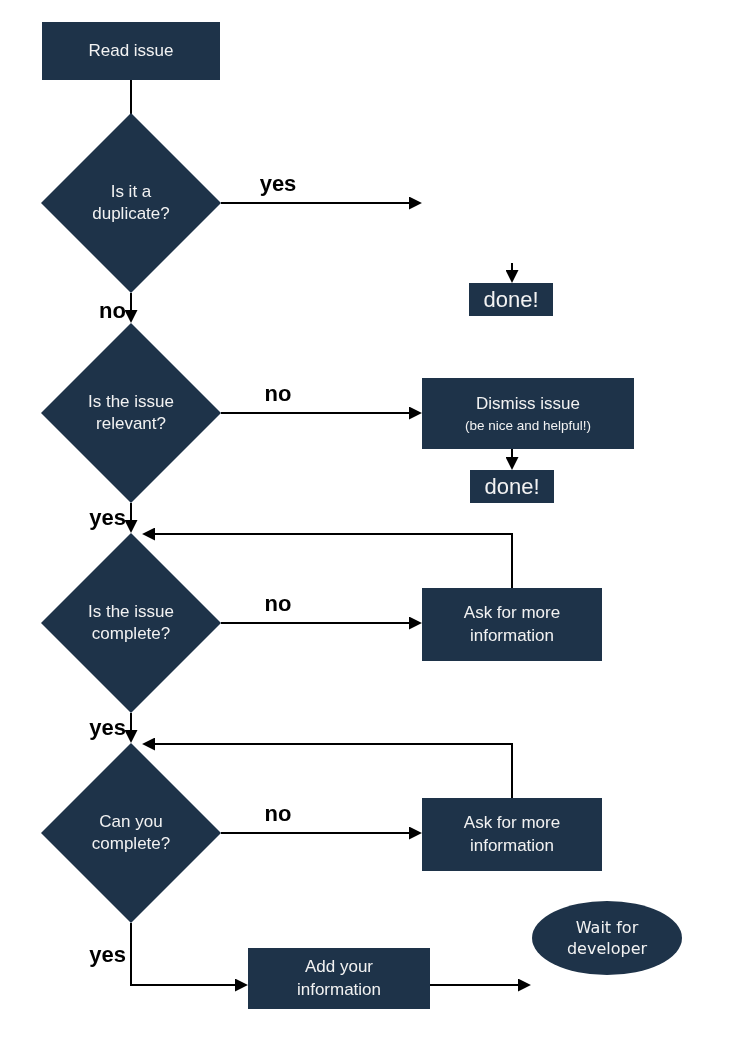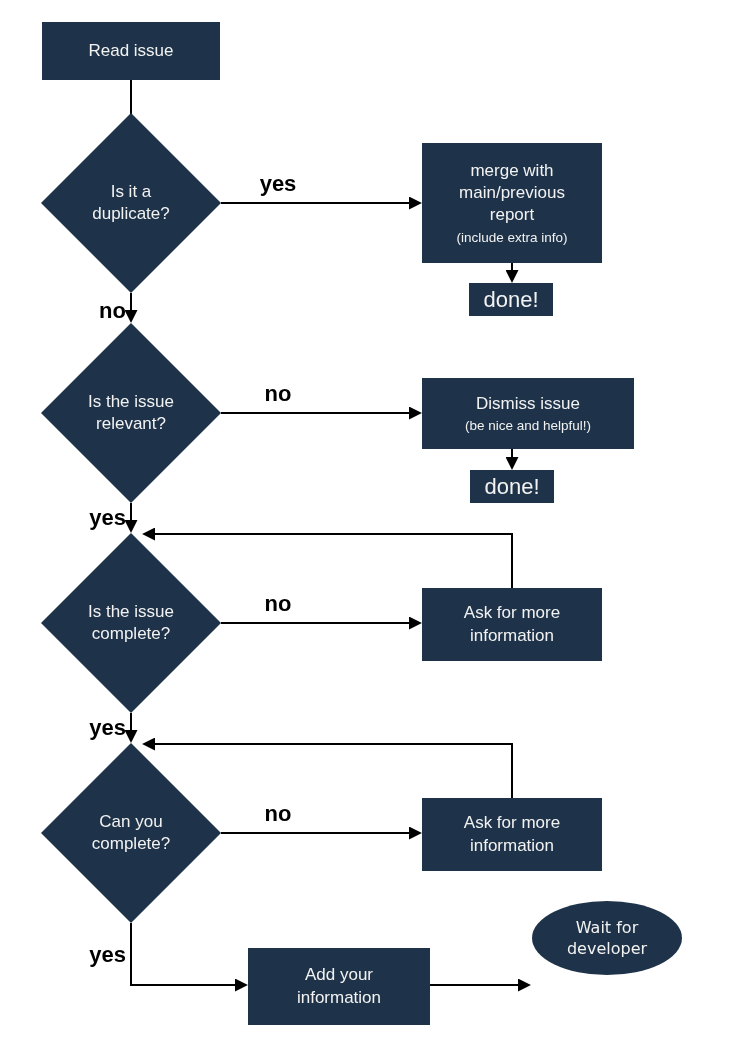--- a/index.html
+++ b/index.html
@@ -90,26 +90,20 @@
 
   <div class="node rect" style="left:42px; top:22px; width:178px; height:58px;">
     <span class="label">Read issue</span>
   </div>
 
   <div class="node diamond" style="left:41px; top:113px; width:180px; height:180px;">
     <span class="label">Is it a
 duplicate?</span>
   </div>
 
-  <div class="node rect" style="left:422px; top:143px; width:180px; height:120px;">
-    <span class="label">merge with
-main/previous
-report</span>
-    <span class="sublabel">(include extra info)</span>
-  </div>
 
   <div class="node rect small-rect" style="left:469px; top:283px; width:84px; height:33px;">
     <span class="label">done!</span>
   </div>
 
   <div class="node diamond" style="left:41px; top:323px; width:180px; height:180px;">
     <span class="label">Is the issue
 relevant?</span>
   </div>
 
@@ -135,21 +129,21 @@
   <div class="node diamond" style="left:41px; top:743px; width:180px; height:180px;">
     <span class="label">Can you
 complete?</span>
   </div>
 
   <div class="node rect" style="left:422px; top:798px; width:180px; height:73px;">
     <span class="label">Ask for more
 information</span>
   </div>
 
-  <div class="node rect" style="left:248px; top:948px; width:182px; height:77px;">
+  <div class="node rect" style="left:248px; top:948px; width:182px; height:61px;">
     <span class="label">Add your
 information</span>
   </div>
 
   <div class="node ellipse" style="left:532px; top:901px; width:150px; height:74px;">
     <span class="label">Wait for
 developer</span>
   </div>
 
   <div class="edge-label center" style="left:250px; top:173px; width:56px;">yes</div>

